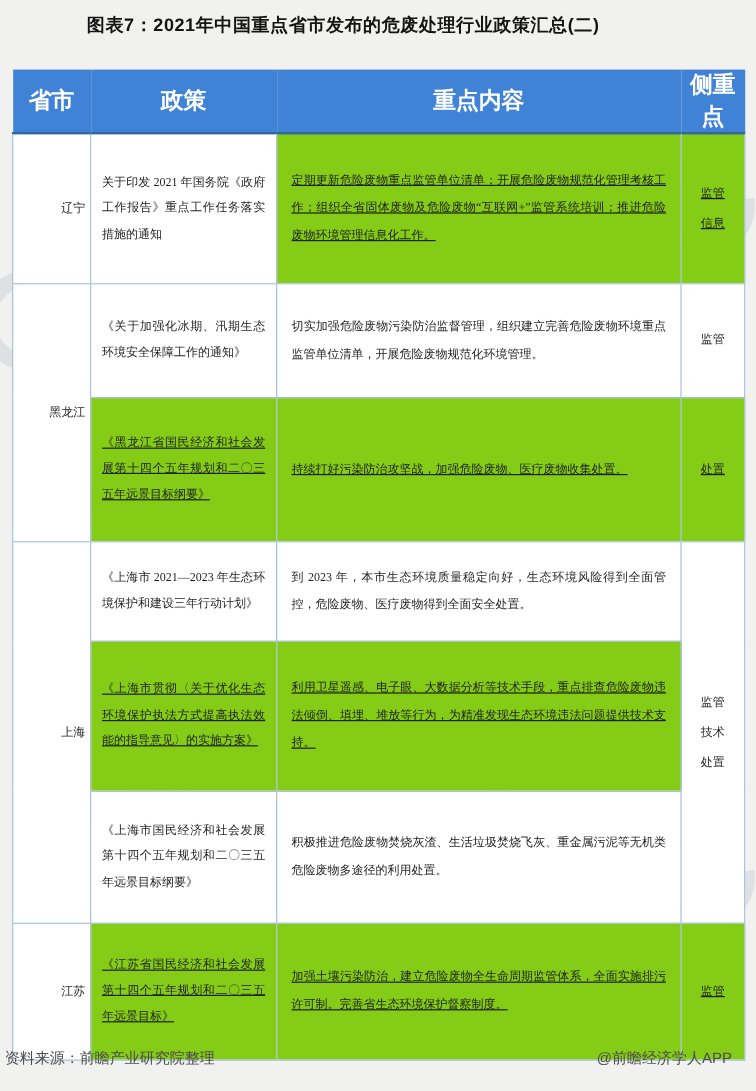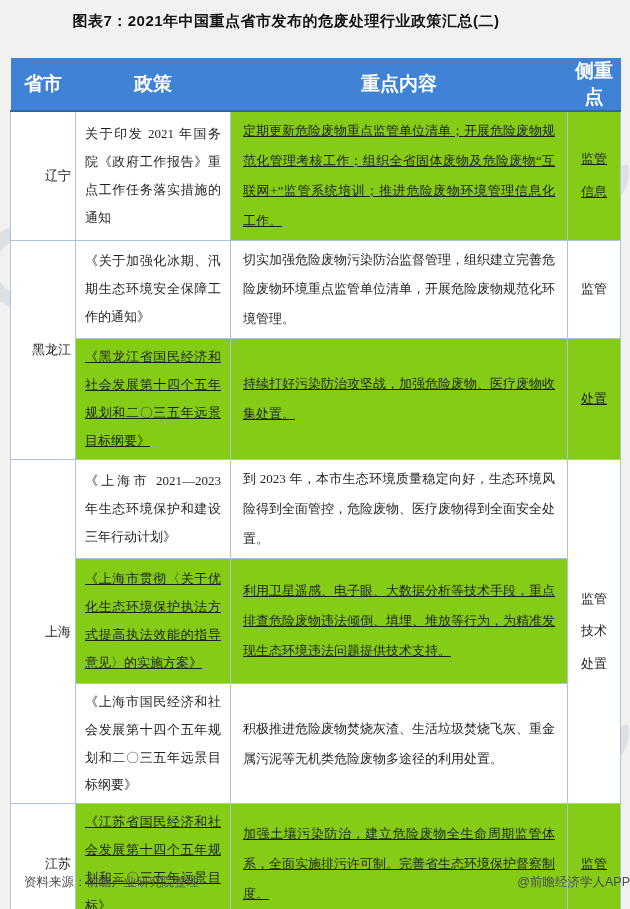--- a/index.html
+++ b/index.html
@@ -20,30 +20,30 @@
     border-collapse:collapse;table-layout:fixed;
   }
   thead th{
     background:#3f82d6;color:#ffffff;
     font-size:19px;font-weight:bold;
     height:32px;padding:0;border:none;
     border-bottom:2px solid #34679f;
   }
   tbody td{
     border:1px solid #a9c4dd;background:#ffffff;
-    font-size:13px;color:#1f1f1f;vertical-align:middle;
+    font-size:10px;color:#1f1f1f;vertical-align:middle;
     font-family:"Liberation Serif","DejaVu Serif",serif;
   }
   td.alt{background:#84cc16;text-decoration:underline;}
   td.province-cell{padding:0 4px 0 8px;text-align:right;background:#ffffff;}
   td.policy-cell{padding:4px 9px;text-align:justify;line-height:2.15;}
   td.content-cell{padding:4px 12px;text-align:justify;line-height:2.3;}
   td.focus-cell{padding:2px 4px;text-align:center;white-space:pre-line;line-height:2.5;margin-top:36px;}
   .footer{
-    position:absolute;left:24px;top:874px;width:606px;
+    position:absolute;left:4px;top:874px;width:606px;
     display:flex;justify-content:space-between;
     font-size:12.5px;color:#4c4c4c;
   }
   .wm{
     position:absolute;color:rgba(125,145,170,.20);
     font-size:20px;font-weight:bold;letter-spacing:2px;
     transform:rotate(-18deg);pointer-events:none;white-space:nowrap;
   }
   .wm-logo{
     position:absolute;width:56px;height:56px;border-radius:50%;

